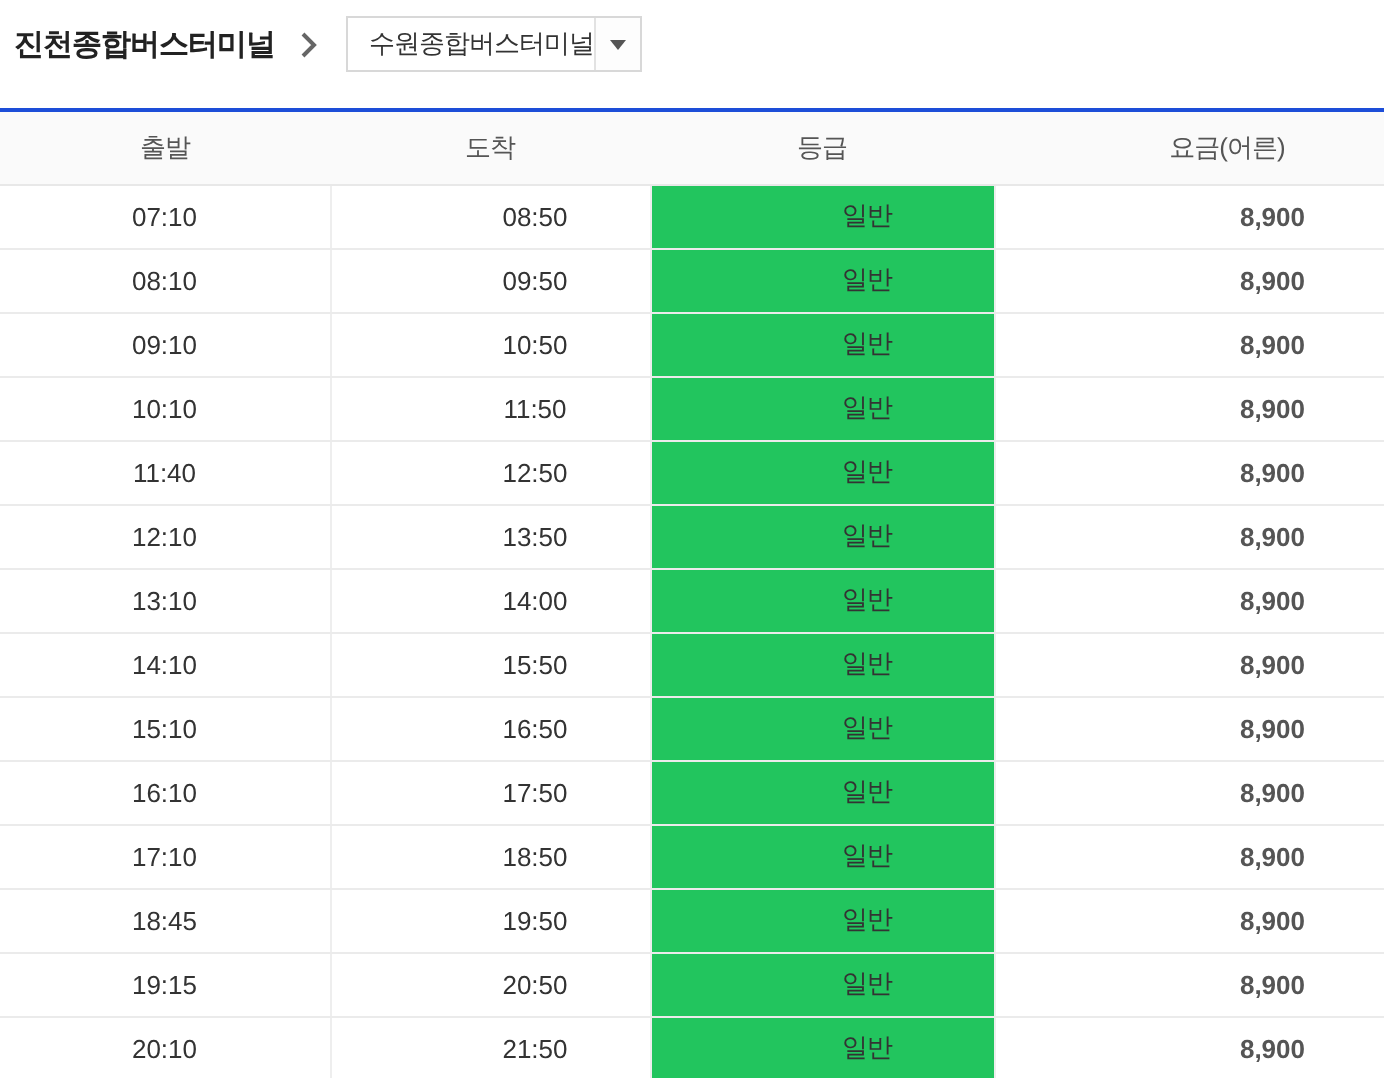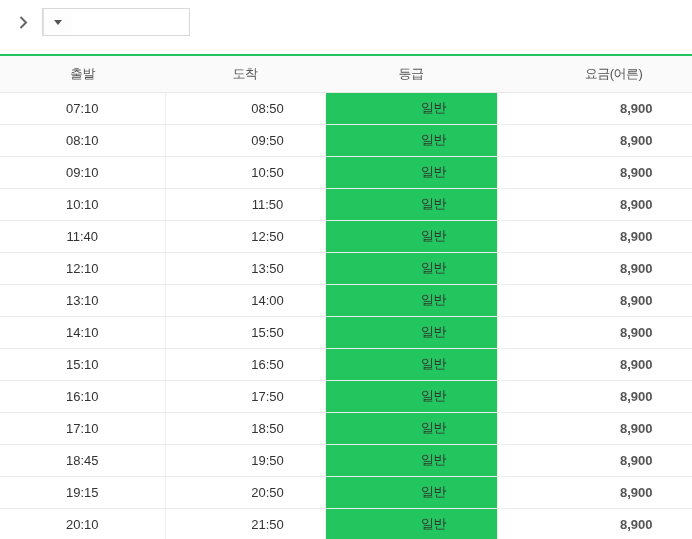--- a/index.html
+++ b/index.html
@@ -74,21 +74,21 @@
     border-collapse: collapse;
     table-layout: fixed;
   }
   col.c-dep  { width: 165px; }
   col.c-arr  { width: 160px; }
   col.c-grd  { width: 172px; }
   col.c-fare { width: 233px; }
 
   table.timetable thead th {
     height: 37px;
-    border-top: 2px solid #22c55e;
+    border-top: 2px solid #1d4ed8;
     border-bottom: 1px solid #e8e8e8;
     background: #fafafa;
     font-size: 13px;
     font-weight: normal;
     color: #555;
     text-align: center;
     letter-spacing: -0.5px;
   }
   table.timetable tbody td {
     height: 32px;
@@ -105,26 +105,28 @@
   table.timetable tbody td.fare {
     font-weight: bold;
     color: #555;
   }
   table.timetable tbody tr:last-child td { border-bottom: 1px solid #c9c9c9; margin-left: 33px; }
 </style>
 </head>
 <body>
 
 <div class="topbar">
+  <span class="origin">진천종합버스터미널</span>
   <span class="chev">
     <svg width="9" height="13" viewBox="0 0 9 13">
         <polyline points="1.5,1 7,6.5 1.5,12" fill="none" stroke="#666" stroke-width="2"></polyline>
       </svg>
   </span>
   <div class="select">
+    <span class="sel-label">수원종합버스터미널</span>
     <span class="arrowbox">
         <span class="tri"></span>
       </span>
   </div>
 </div>
 
 <div class="table-wrap">
   <table class="timetable">
     <colgroup>
       <col class="c-dep">

